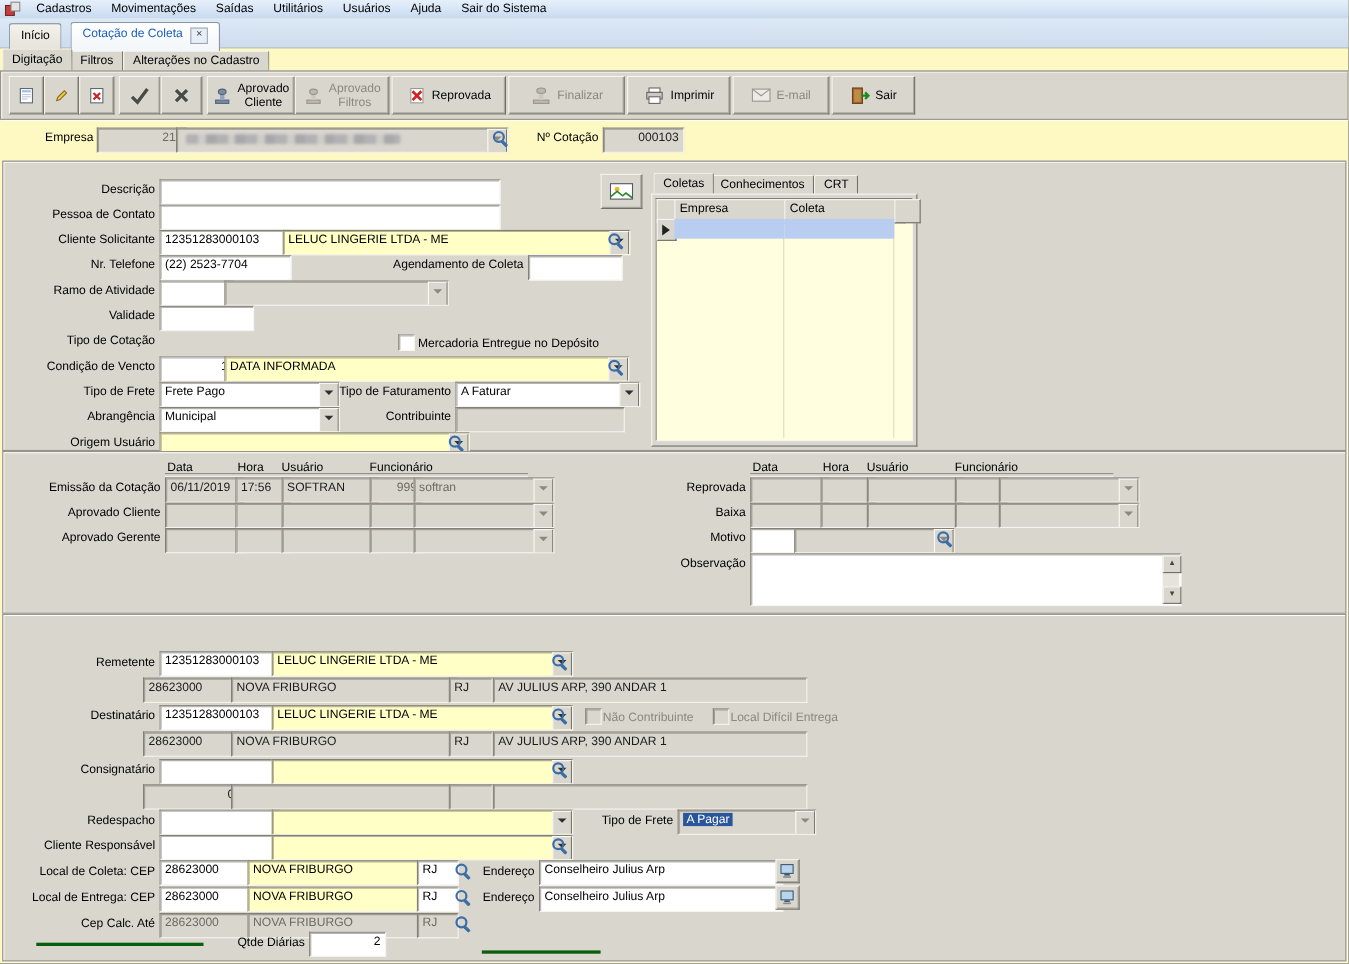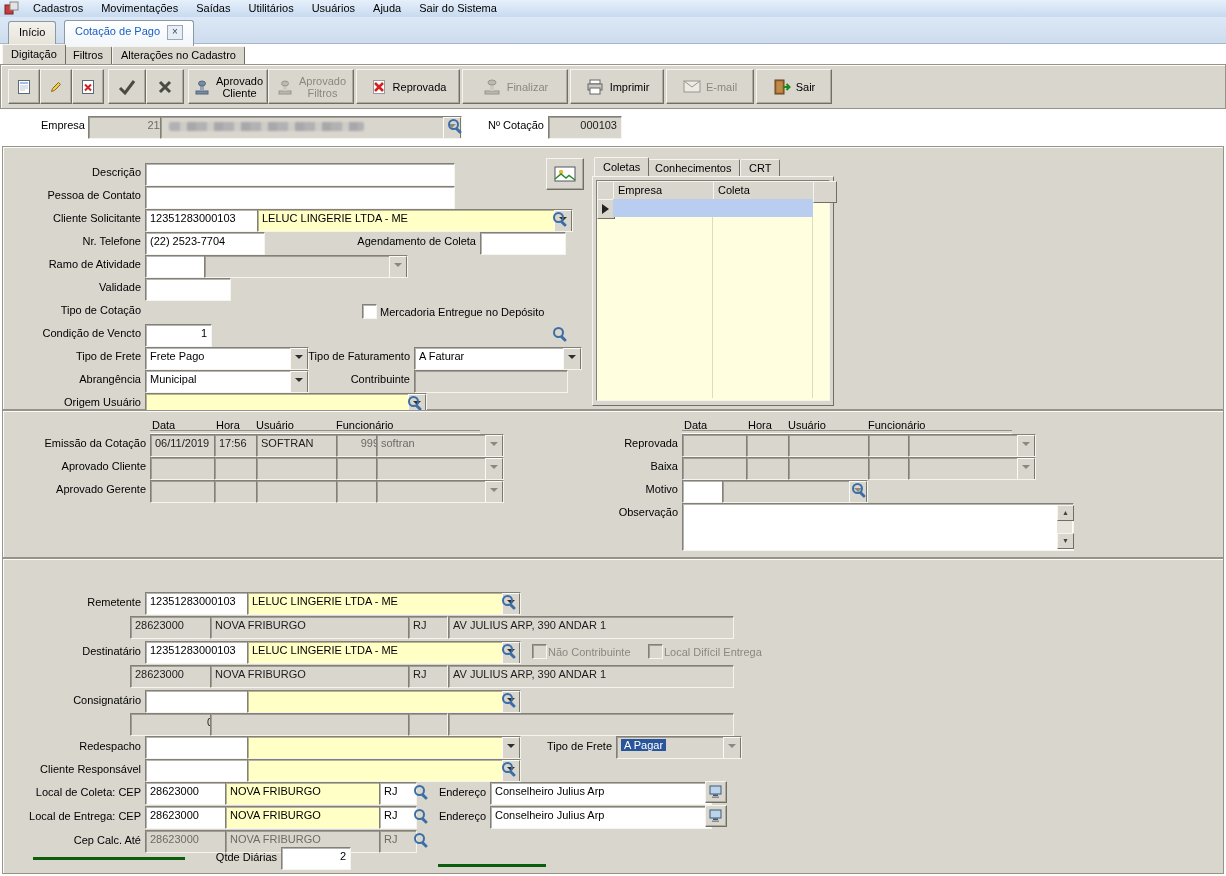--- a/index.html
+++ b/index.html
@@ -1,16 +1,16 @@
 <!DOCTYPE html>
 <html><head>
 <meta charset="utf-8">
 <style>
   html,body{margin:0;padding:0;background:#6a6a6a}
-  #app{position:relative;width:1226px;height:876px;background:#ffffff;
+  #app{position:relative;width:1226px;height:876px;background:#fef9c3;
        font-family:"Liberation Sans",sans-serif;font-size:11px;color:#000;overflow:hidden}
   .lbl{position:absolute;text-align:right;white-space:nowrap}
   .l{position:absolute;white-space:nowrap}
   .inp{position:absolute;height:19px;background:#fff;border:1px solid;
        border-color:#848078 #f6f4ee #f6f4ee #848078;
        box-shadow:inset 1px 1px 0 rgba(90,88,80,.45);
        padding:2px 4px 0;white-space:nowrap;overflow:hidden}
   .yel{background:#ffffc6}
   .dis{background:#d9d6ce;color:#6e6b64}
   .dis2{background:#d9d6ce;color:#1c1c1c}
@@ -72,21 +72,21 @@
         <rect x="1" y="4" width="8" height="9" fill="#c43c3c" stroke="#7a2020"></rect>
         <rect x="6" y="1" width="8" height="8" fill="#e4e4e4" stroke="#888"></rect>
       </svg>
   </span>
 
   <div class="tabstrip"></div>
   <div class="dtab" style="left:8px;top:21px;height:21px">
     <span>Início</span>
   </div>
   <div class="dtab on" style="left:64px;top:20px;height:22px">
-    <span>Cotação de Pago</span><span class="tclose">×</span>
+    <span>Cotação de Coleta</span><span class="tclose">×</span>
   </div>
 
   <div class="stab off" style="left:64px;top:46px">
     <span>Filtros</span>
   </div>
   <div class="stab off" style="left:112px;top:46px">
     <span>Alterações no Cadastro</span>
   </div>
   <div class="stab" style="left:2px;top:44px">
     <span>Digitação</span>
@@ -242,20 +242,24 @@
 
   <div class="lbl" style="left:11px;top:281px;width:130px">Validade</div>
   <div class="inp" style="left:145px;top:278px;width:76px"></div>
 
   <div class="lbl" style="left:11px;top:304px;width:130px">Tipo de Cotação</div>
   <span class="cb" style="left:362px;top:304px"></span>
   <div class="l" style="left:380px;top:306px">Mercadoria Entregue no Depósito</div>
 
   <div class="lbl" style="left:11px;top:327px;width:130px">Condição de Vencto</div>
   <div class="inp ar" style="left:145px;top:324px;width:57px">1</div>
+  <div class="inp yel combo" style="left:204px;top:324px;width:344px">
+    <span>DATA INFORMADA</span>
+    <span class="cbtn"></span>
+  </div>
   <span class="mag" style="left:551px;top:325px"></span>
 
   <div class="lbl" style="left:11px;top:350px;width:130px">Tipo de Frete</div>
   <div class="inp combo" style="left:145px;top:347px;width:140px">
     <span>Frete Pago</span>
     <span class="cbtn"></span>
   </div>
   <div class="lbl" style="left:306px;top:350px;width:104px">Tipo de Faturamento</div>
   <div class="inp combo" style="left:414px;top:347px;width:144px">
     <span>A Faturar</span>

